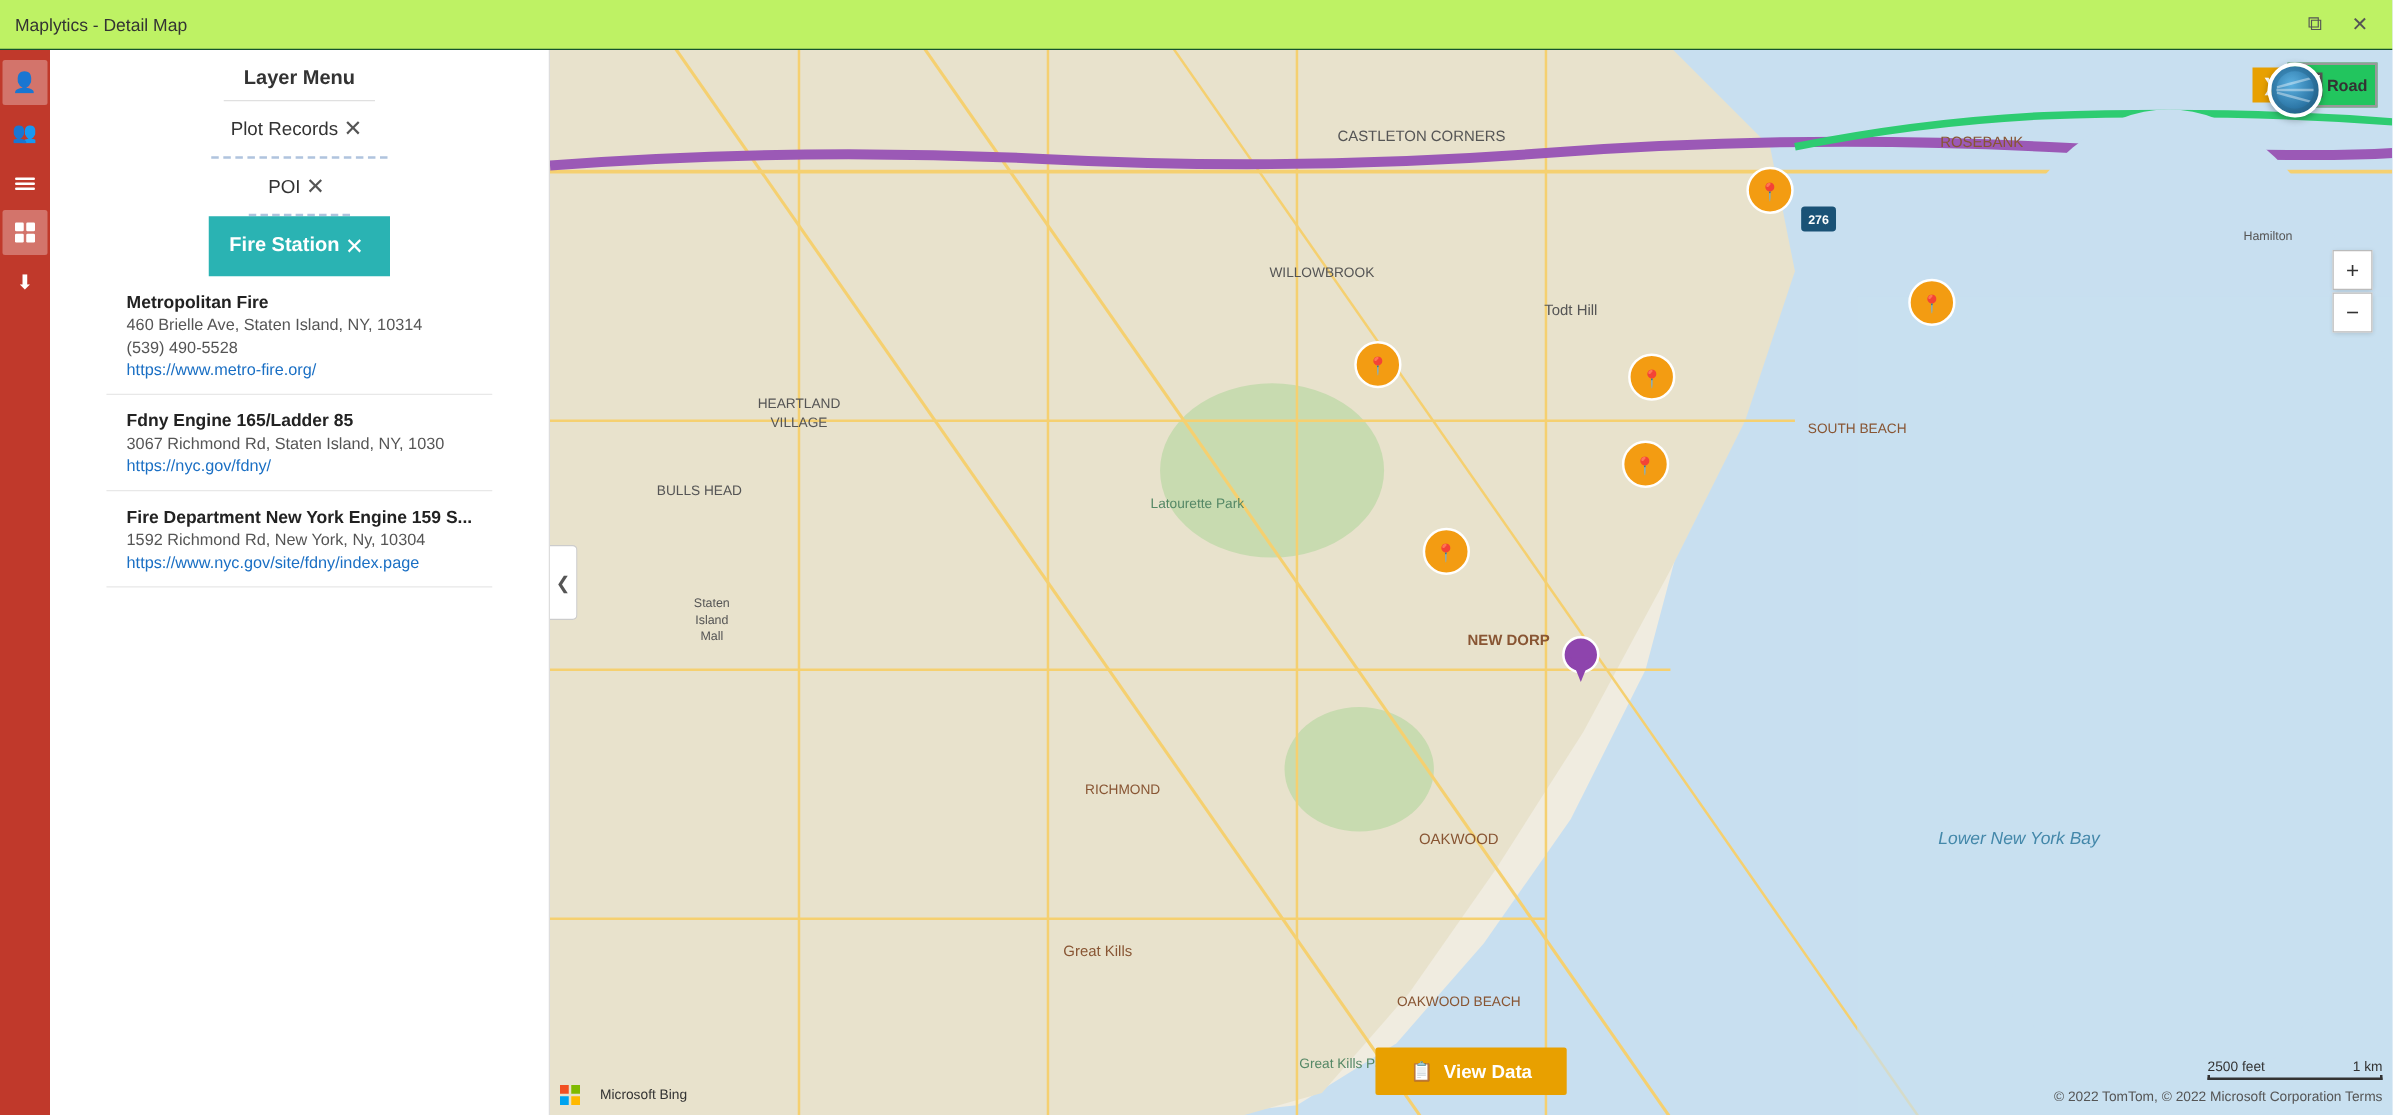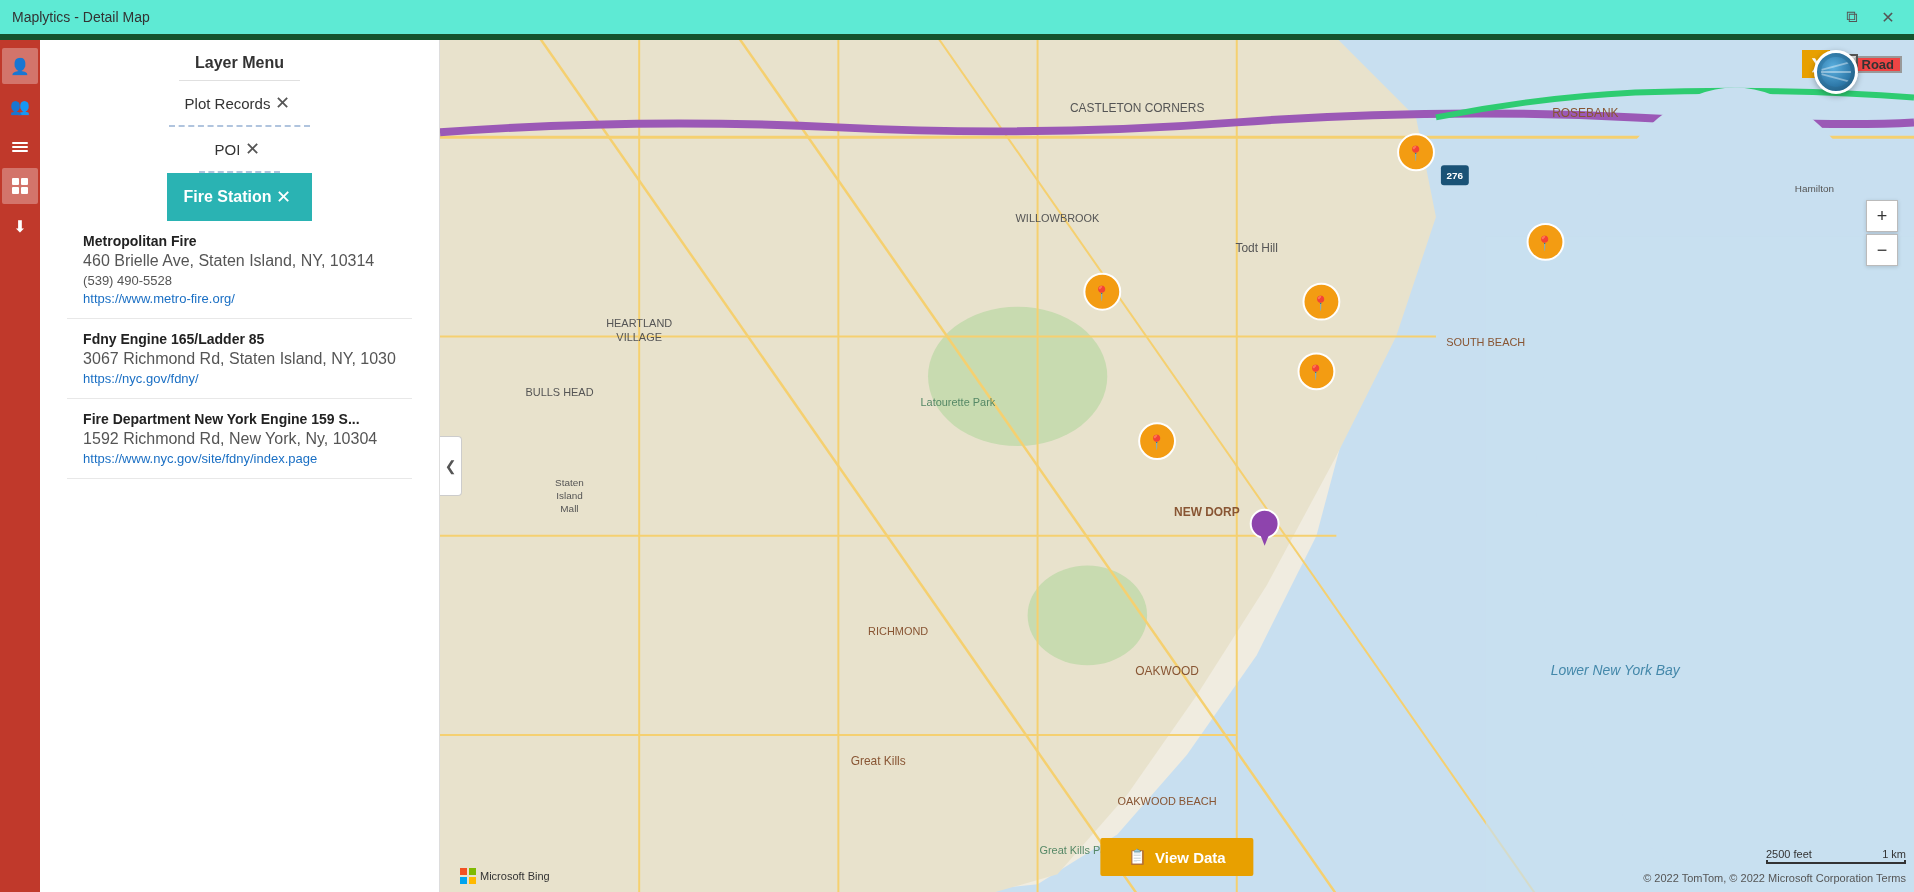--- a/index.html
+++ b/index.html
@@ -1,22 +1,22 @@
 <!DOCTYPE html>
 <html><head>
   <meta charset="utf-8">
   <style>
     * { box-sizing: border-box; margin: 0; padding: 0; }
     body { font-family: 'Segoe UI', Arial, sans-serif; width: 1914px; height: 892px; overflow: hidden; background: #fff; display: flex; flex-direction: column; }
 
     
     .title-bar {
       height: 40px;
-      background: #5eead4;
-      border-bottom: 6px solid #14532d;
+      background: #bef264;
+      border-bottom: 1px solid #14532d;
       display: flex;
       align-items: center;
       padding: 0 12px;
       justify-content: space-between;
       flex-shrink: 0;
     }
     .title-bar-left {
       display: flex;
       align-items: center;
       gap: 8px;
@@ -134,21 +134,21 @@
       padding: 12px 16px;
       border-bottom: 1px solid #e8e8e8;
     }
     .record-name {
       font-size: 14px;
       font-weight: 700;
       color: #222;
       margin-bottom: 3px;
     }
     .record-address {
-      font-size: 16px;
+      font-size: 13px;
       color: #555;
       margin-bottom: 3px;
     }
     .record-phone {
       font-size: 13px;
       color: #555;
       margin-bottom: 3px;
     }
     .record-url {
       font-size: 13px;
@@ -246,22 +246,22 @@
       font-size: 11px; color: #333;
     }
     .scale-line {
       width: 140px; height: 4px;
       border: 2px solid #333; border-top: none;
       position: relative;
     }
 
     .microsoft-bing {
       position: absolute;
-      bottom: 8px; left: 20px;
-      display: flex; align-items: center; gap: 4px;
+      bottom: 8px; left: 8px;
+      display: flex; align-items: center; gap: 16px;
       z-index: 10;
       font-size: 11px; color: #333;
     }
     .ms-logo {
       display: flex; gap: 1px;
       width: 16px; height: 16px;
     }
     .ms-sq { width: 7px; height: 7px; }
   </style>
 </head>
@@ -421,21 +421,21 @@
       <text x="1019" y="142" font-size="10" text-anchor="middle" fill="#fff" font-weight="bold">276</text>
     </svg>
 
     
     <div class="map-collapse-btn">❮</div>
 
     
     <div class="map-expand-btn" style="right:12px; top:10px;">
       <div style="display:flex; align-items:center;">
         <div style="background:#e8a000; width:28px; height:28px; display:flex; align-items:center; justify-content:center; color:#fff; font-size:14px; cursor:pointer;">❯</div>
-        <div style="background:#ef4444; border:2px solid #999; display:flex; align-items:center; gap:4px; padding:0 6px; height:17px; cursor:pointer;">
+        <div style="background:#22c55e; border:2px solid #999; display:flex; align-items:center; gap:4px; padding:0 6px; height:36px; cursor:pointer;">
           <div style="width:20px; height:20px; border:2px solid #555; background: linear-gradient(135deg, #ddd 50%, #bbb 50%);"></div>
           <span style="font-size:13px; font-weight:600; color:#333;">Road</span>
         </div>
       </div>
     </div>
 
     
     <div style="position:absolute; right:56px; top:10px; width:44px; height:44px; border-radius:50%; background:radial-gradient(circle at 40% 40%, #4499cc, #1a5276); border:3px solid #fff; display:flex; align-items:center; justify-content:center; z-index:10; box-shadow:0 2px 6px rgba(0,0,0,0.3);">
       <div style="width:30px; height:30px; border-radius:50%; background: radial-gradient(circle at 40% 35%, #5bb0e0, #1a6090); overflow:hidden; position:relative;">
         <div style="position:absolute; top:8px; left:0; width:30px; height:2px; background:rgba(255,255,255,0.4); transform:rotate(-15deg);"></div>

